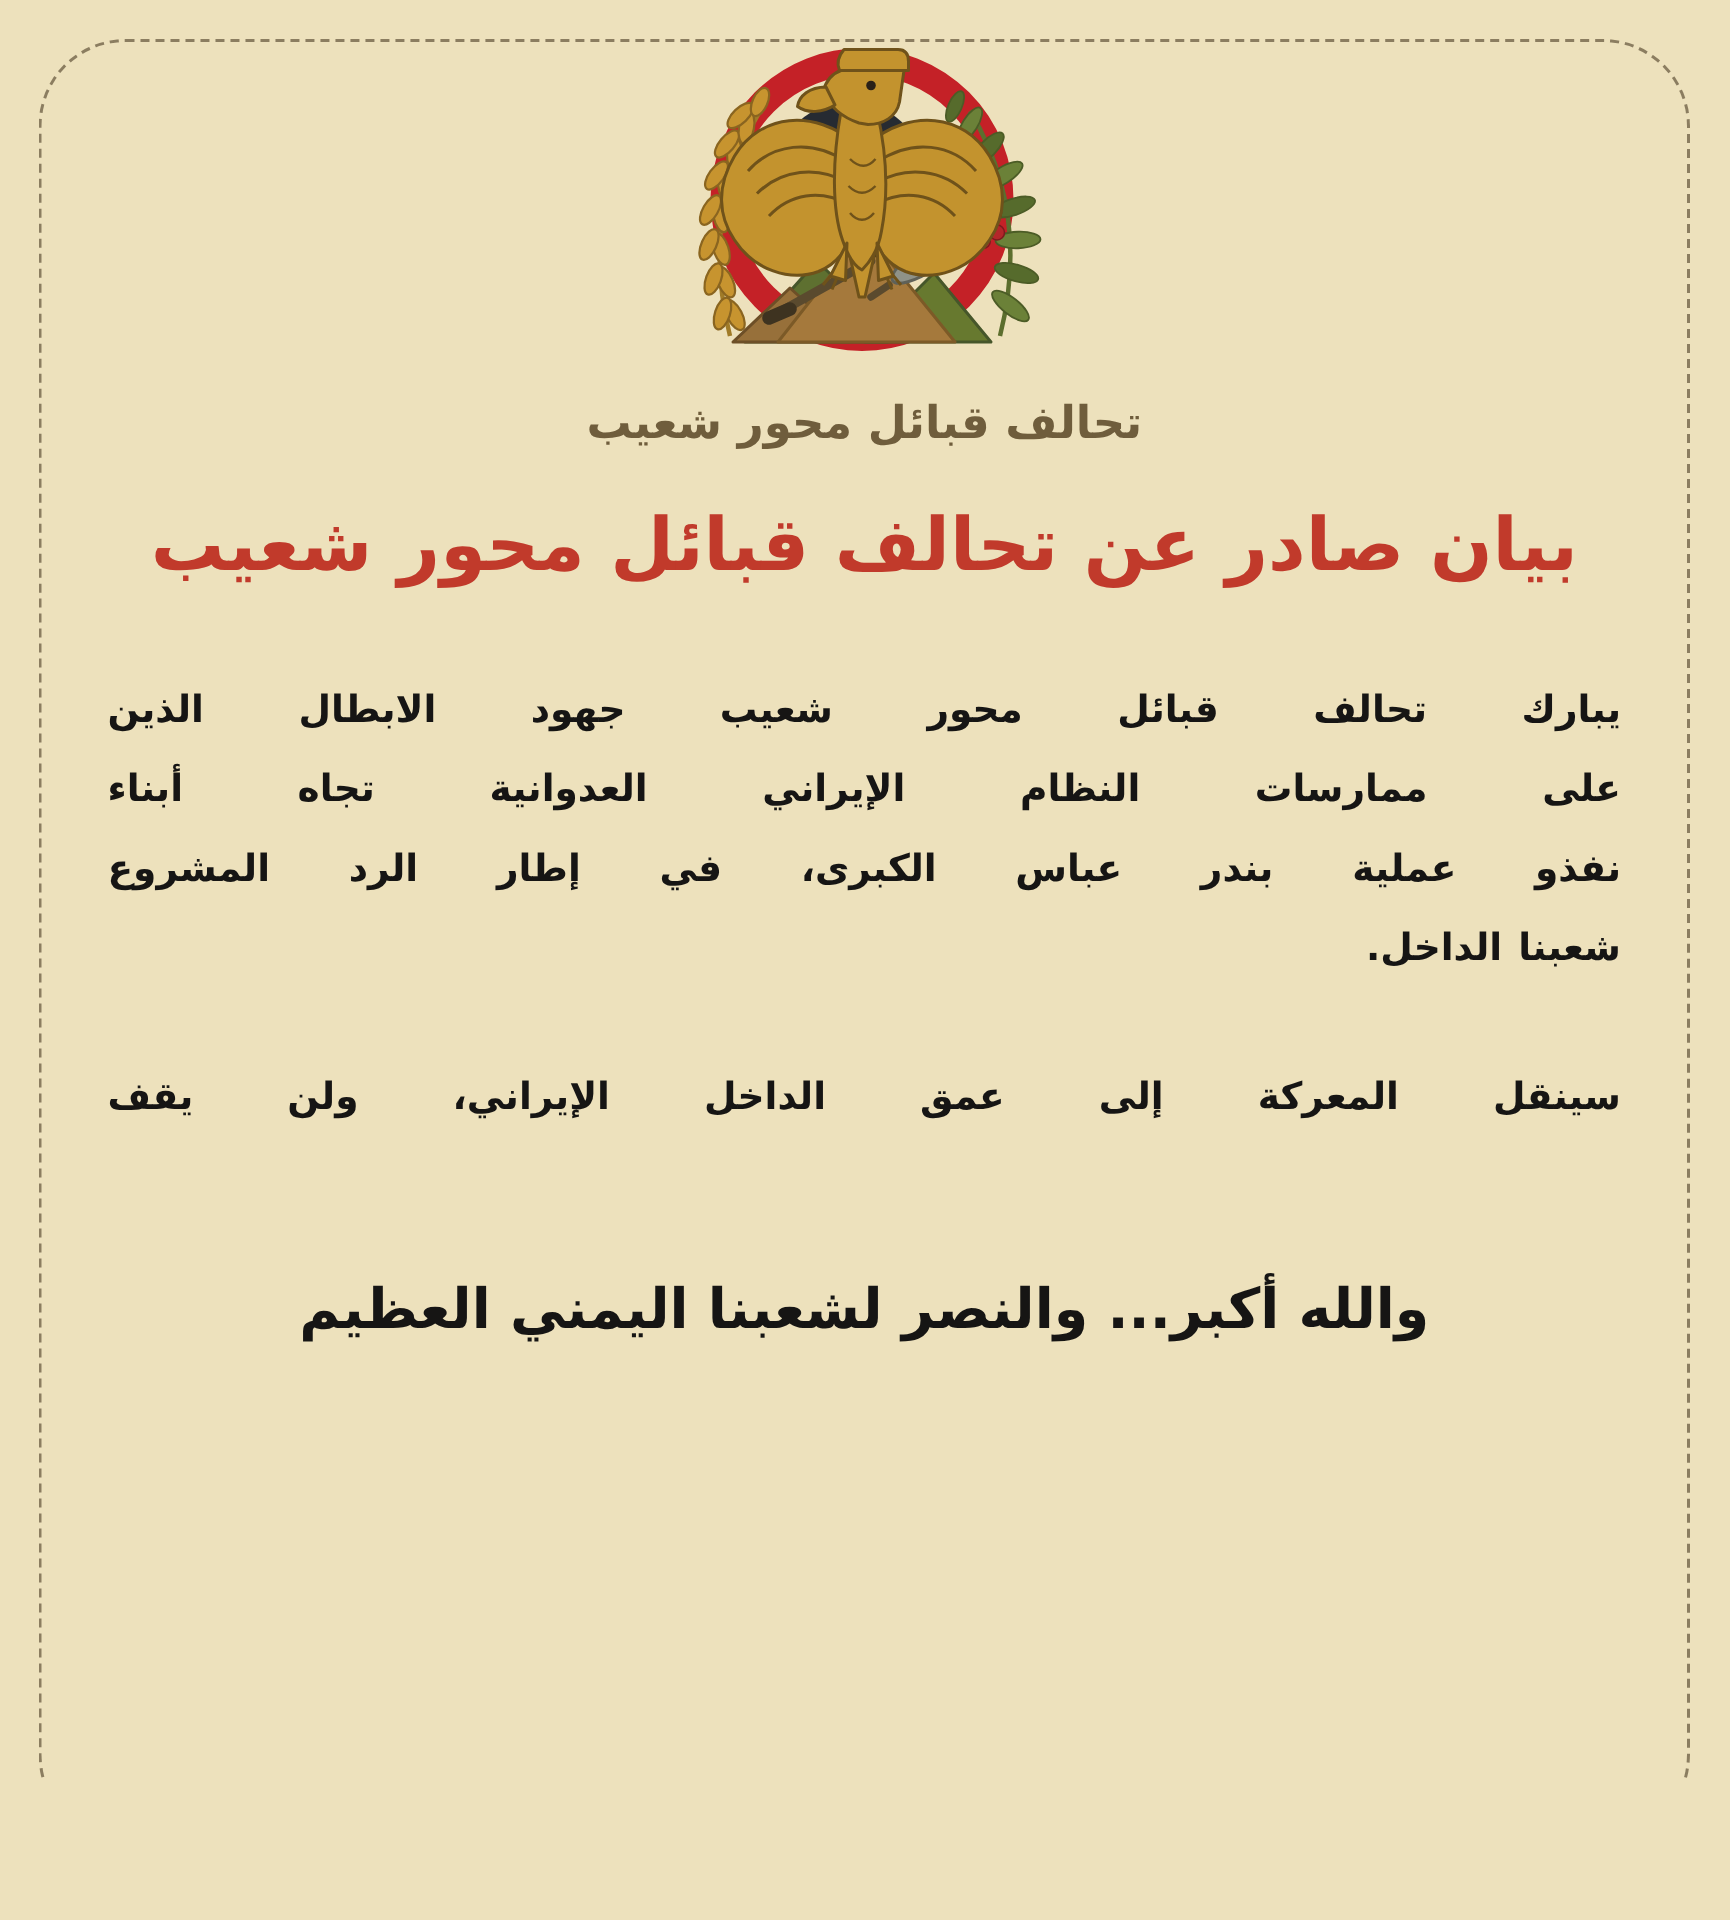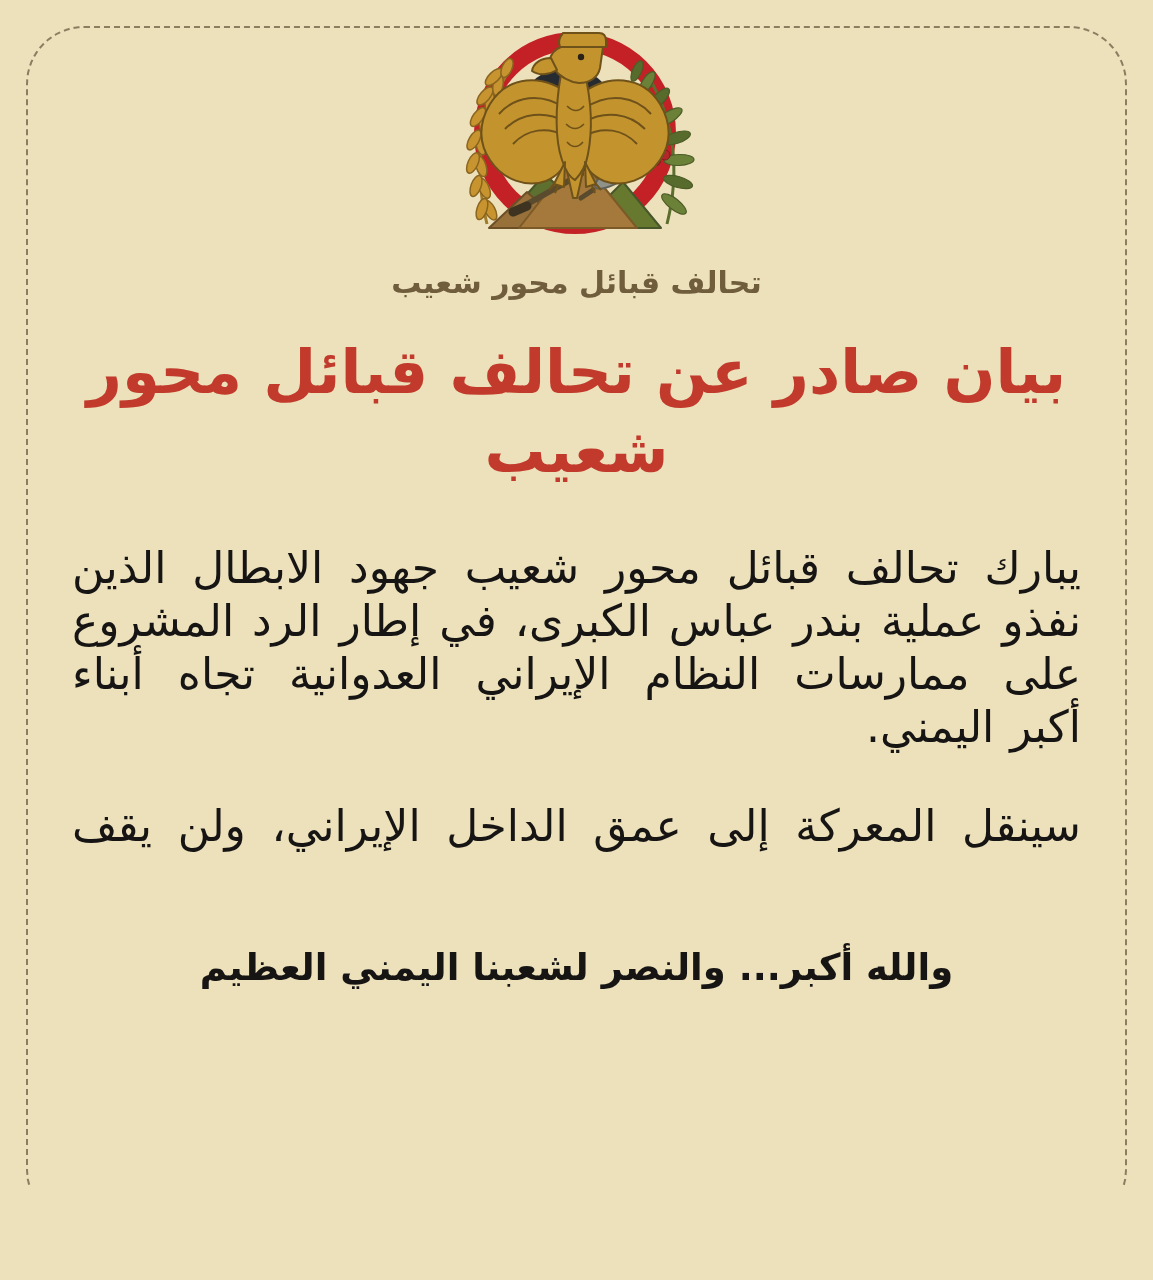--- a/index.html
+++ b/index.html
@@ -35,42 +35,42 @@
     margin-top:2px;
     text-align:center;
     font-size:30px;
     font-weight:bold;
     color:var(--caption-brown);
     letter-spacing:0;
   }
   .title{
     margin-top:32px;
     text-align:center;
-    font-size:61px;
+    font-size:49px;
     font-weight:bold;
     color:var(--title-red);
     line-height:1.3;
   }
   .basmala{
     margin-top:54px;
     text-align:center;
     font-size:40px;
     font-weight:bold;
     color:var(--ink);
   }
   .statement-body{
     margin-top:50px;
     padding:0 72px;
     color:var(--ink);
   }
   .para{margin:0;}
   .para + .para{margin-top:46px;}
   .pline{
-    font-size:44px;
-    font-weight:normal;
+    font-size:25px;
+    font-weight:bold;
     line-height:53px;
     text-align:justify;
     text-align-last:justify;
     word-spacing:2px;
   }
   .pline.plast{
     text-align-last:right;
   }
   .closing{
     margin-top:94px;
@@ -177,23 +177,23 @@
 
     <div class="logo-caption">تحالف قبائل محور شعيب</div>
   </div>
 
   <div class="title">بيان صادر عن تحالف قبائل محور شعيب</div>
 
 
   <div class="statement-body">
       <div class="para">
         <div class="pline">يبارك تحالف قبائل محور شعيب جهود الابطال الذين</div>
+        <div class="pline">على ممارسات النظام الإيراني العدوانية تجاه أبناء</div>
         <div class="pline">نفذو عملية بندر عباس الكبرى، في إطار الرد المشروع</div>
-        <div class="pline">على ممارسات النظام الإيراني العدوانية تجاه أبناء</div>
-        <div class="pline plast">أكبر اليمني.</div>
+        <div class="pline plast">شعبنا الداخل.</div>
       </div>
       <div class="para">
         <div class="pline">سينقل المعركة إلى عمق الداخل الإيراني، ولن يقف</div>
       </div>
     </div>
 
   <div class="closing">والله أكبر... والنصر لشعبنا اليمني العظيم</div>
 </div>
 
 </body></html>

